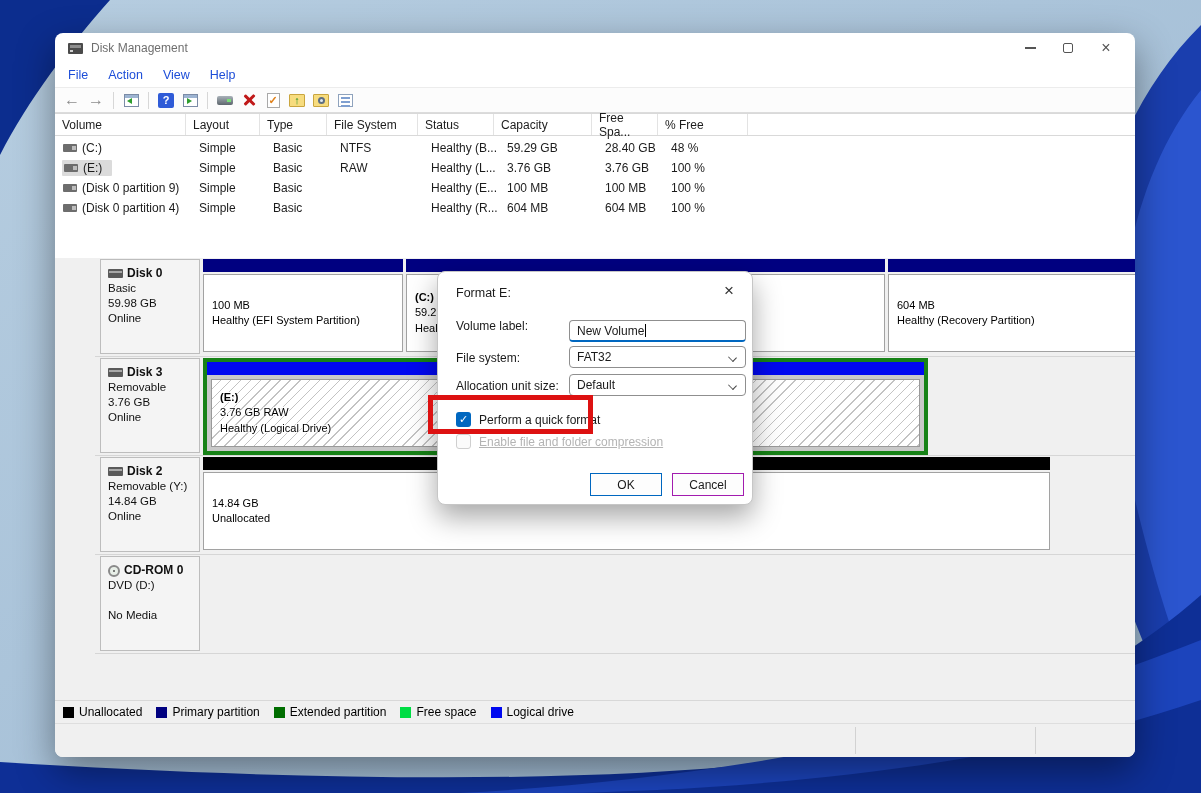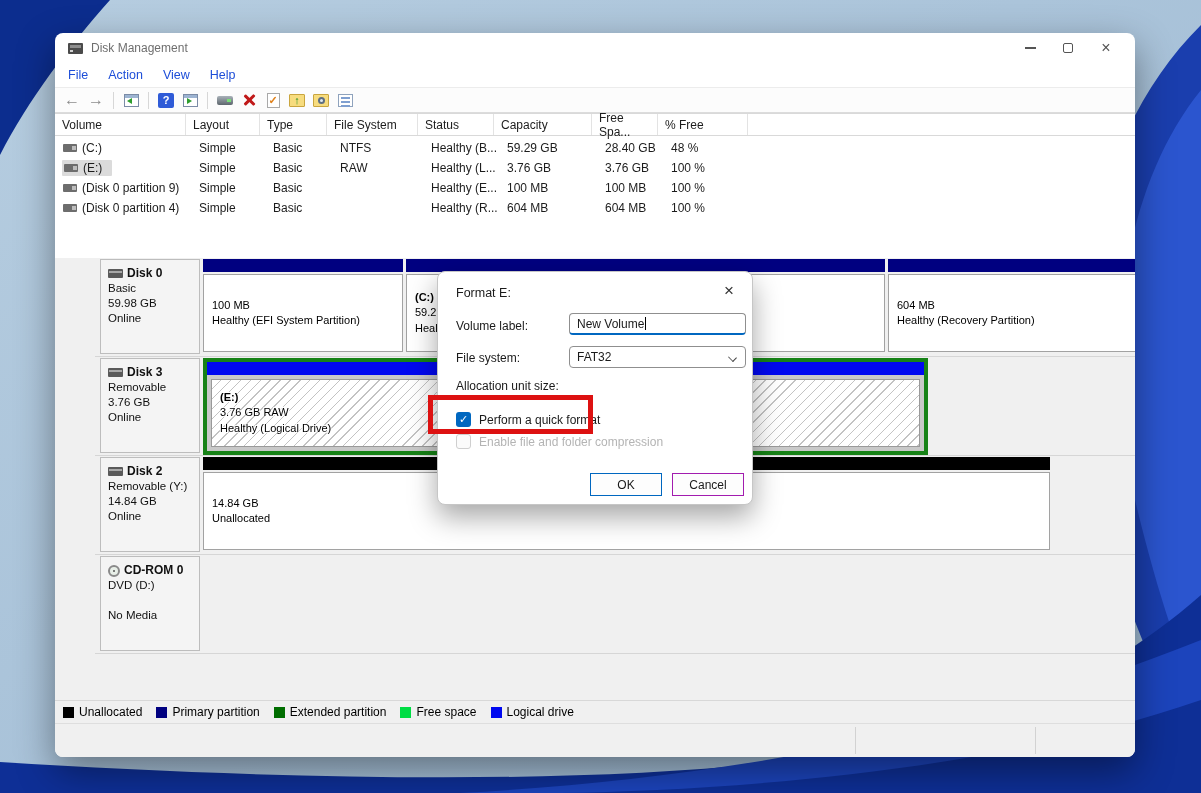--- a/index.html
+++ b/index.html
@@ -114,21 +114,21 @@
                display:flex; align-items:center; padding-left:7px; }
   .caret { display:inline-block; width:1px; height:13px; background:#000; margin-left:1px; }
   .combo { position:absolute; left:131px; width:177px; height:22px; background:#fff;
            border:1px solid #8f8f8f; border-radius:4px; display:flex; align-items:center; padding-left:7px; }
   .combo .chev { position:absolute; right:9px; top:7px; width:7px; height:7px;
                  border-right:1.4px solid #444; border-bottom:1.4px solid #444; transform:rotate(45deg) scale(1,0.8); }
   .chk-row { position:absolute; left:18px; display:flex; align-items:center; gap:8px; }
   .chk-on { width:15px; height:15px; background:#0067c0; border-radius:3px; color:#fff; font-size:11px;
             display:flex; align-items:center; justify-content:center; flex:none; }
   .chk-off { width:15px; height:15px; background:#fbfbfb; border:1px solid #cfcfcf; border-radius:3px; flex:none; }
-  .chk-dis-label { color:#b4b4b4; }
+  .chk-dis-label { color:#b4b4b4;text-decoration:underline; }
   .btn { position:absolute; height:23px; width:72px; border-radius:0; background:#fdfdfd;
          display:flex; align-items:center; justify-content:center; font-size:12px; color:#1a1a1a; }
   .btn-ok { left:152px; top:201px; border:1.5px solid #0067c0; }
   .btn-cancel { left:234px; top:201px; border:1px solid #a21caf; }
 
   #red-annotation { position:absolute; left:428px; top:395px; width:165px; height:39px;
                     border:5px solid #dd1111; z-index:60; }
 </style>
 </head>
 <body>
@@ -409,32 +409,36 @@
   </div>
 </div>
 
 <div id="dlg">
   <div class="dlg-title">Format E:</div>
   <div class="dlg-close">
       <span>×</span>
     </div>
 
   <div class="frow-label" style="top:47px">Volume label:</div>
-  <div class="txt-input" style="top:41px">
+  <div class="txt-input" style="top:48px">
     <span>New Volume</span>
       <span class="caret"></span>
   </div>
 
   <div class="frow-label" style="top:79px">File system:</div>
   <div class="combo" style="top:74px">
     <span>FAT32</span>
     <span class="chev"></span>
   </div>
 
   <div class="frow-label" style="top:107px">Allocation unit size:</div>
+  <div class="combo" style="top:102px">
+    <span>Default</span>
+    <span class="chev"></span>
+  </div>
 
   <div class="chk-row" style="top:140px">
     <span class="chk-on">✓</span>
     <span>Perform a quick format</span>
   </div>
 
   <div class="chk-row" style="top:162px">
     <span class="chk-off"></span>
     <span class="chk-dis-label">Enable file and folder compression</span>
   </div>

